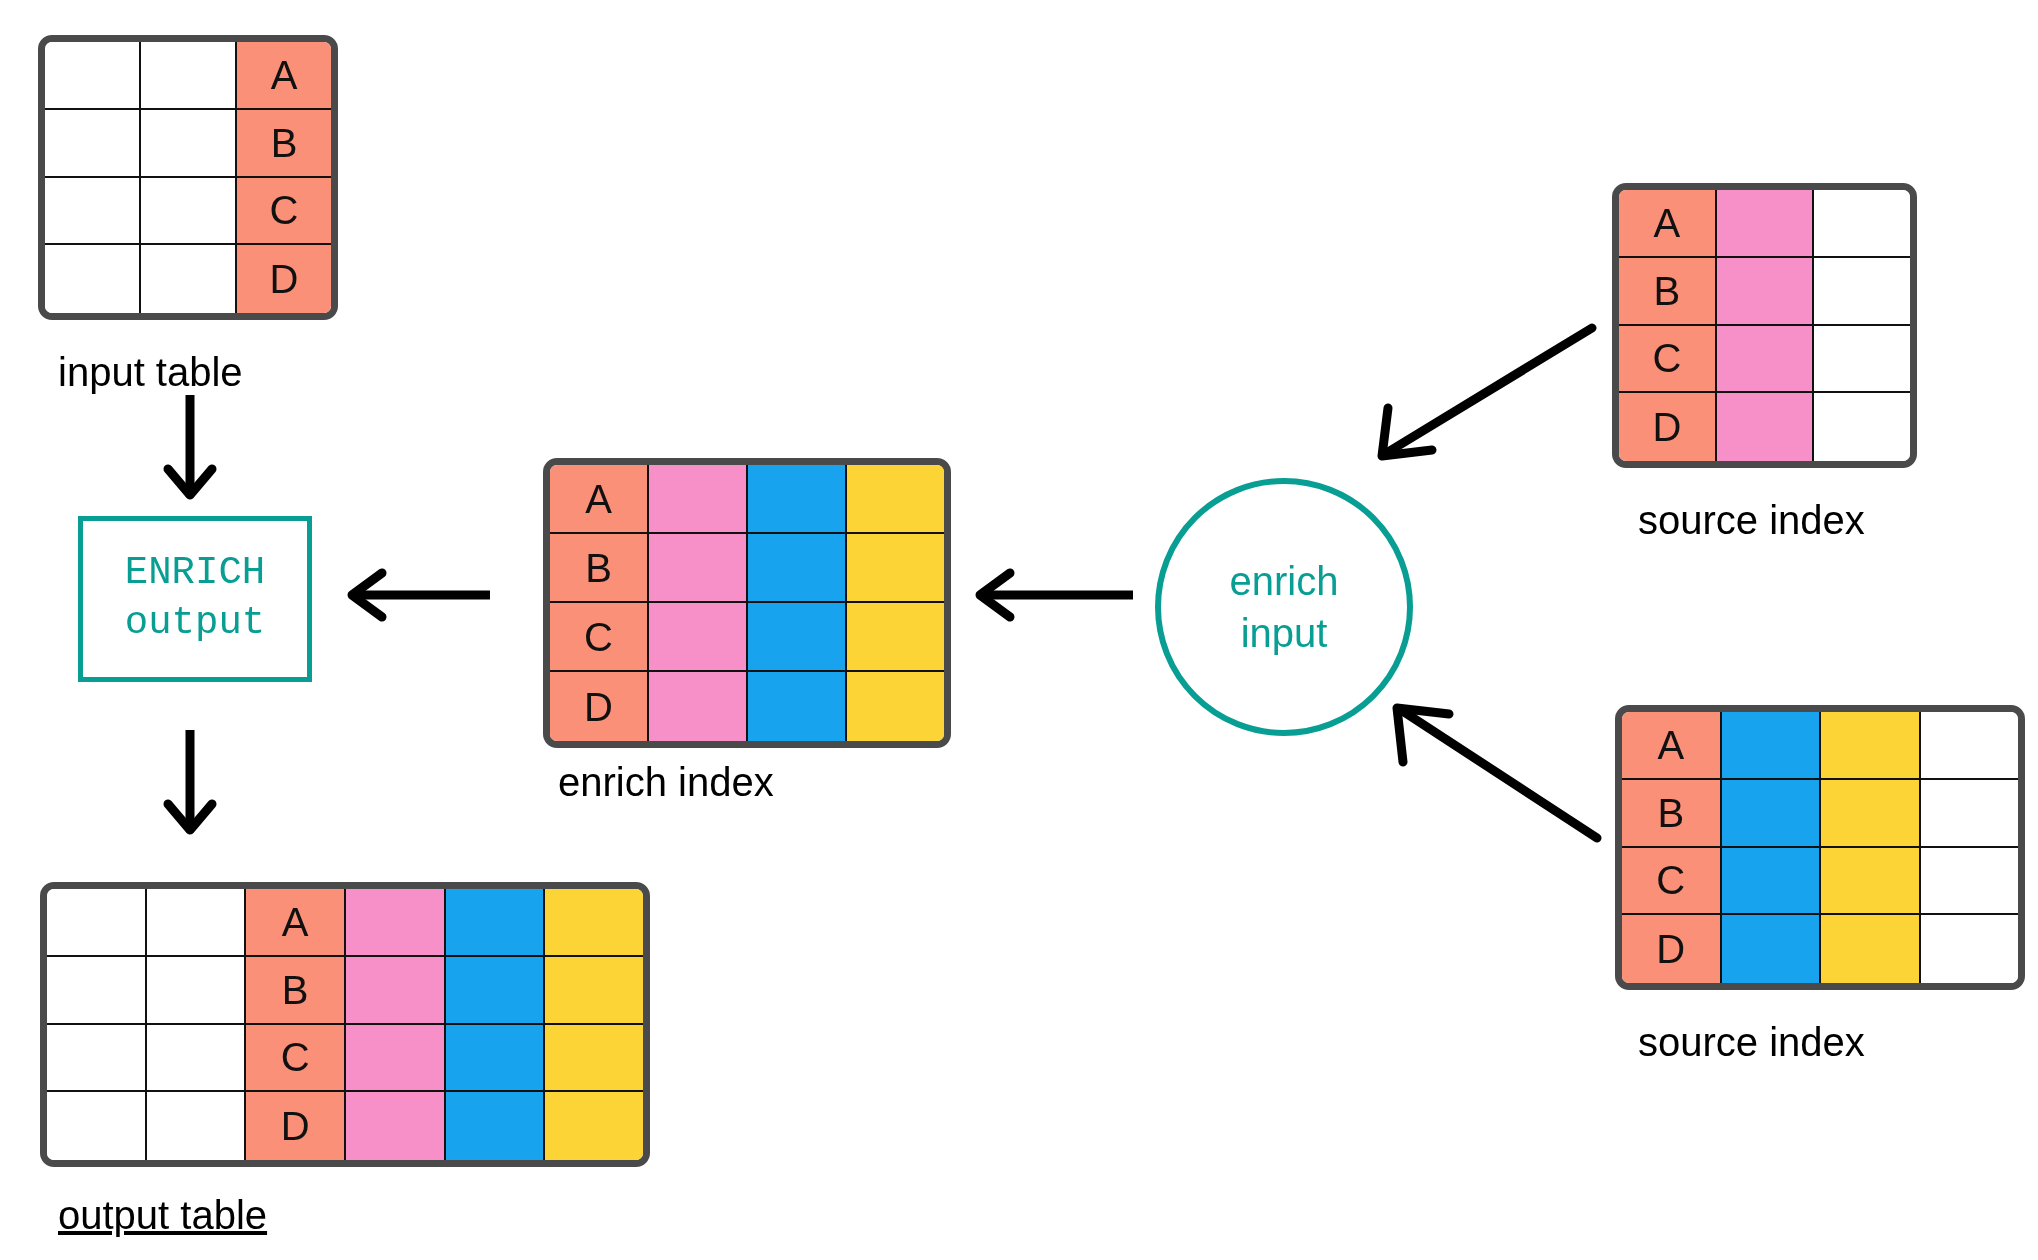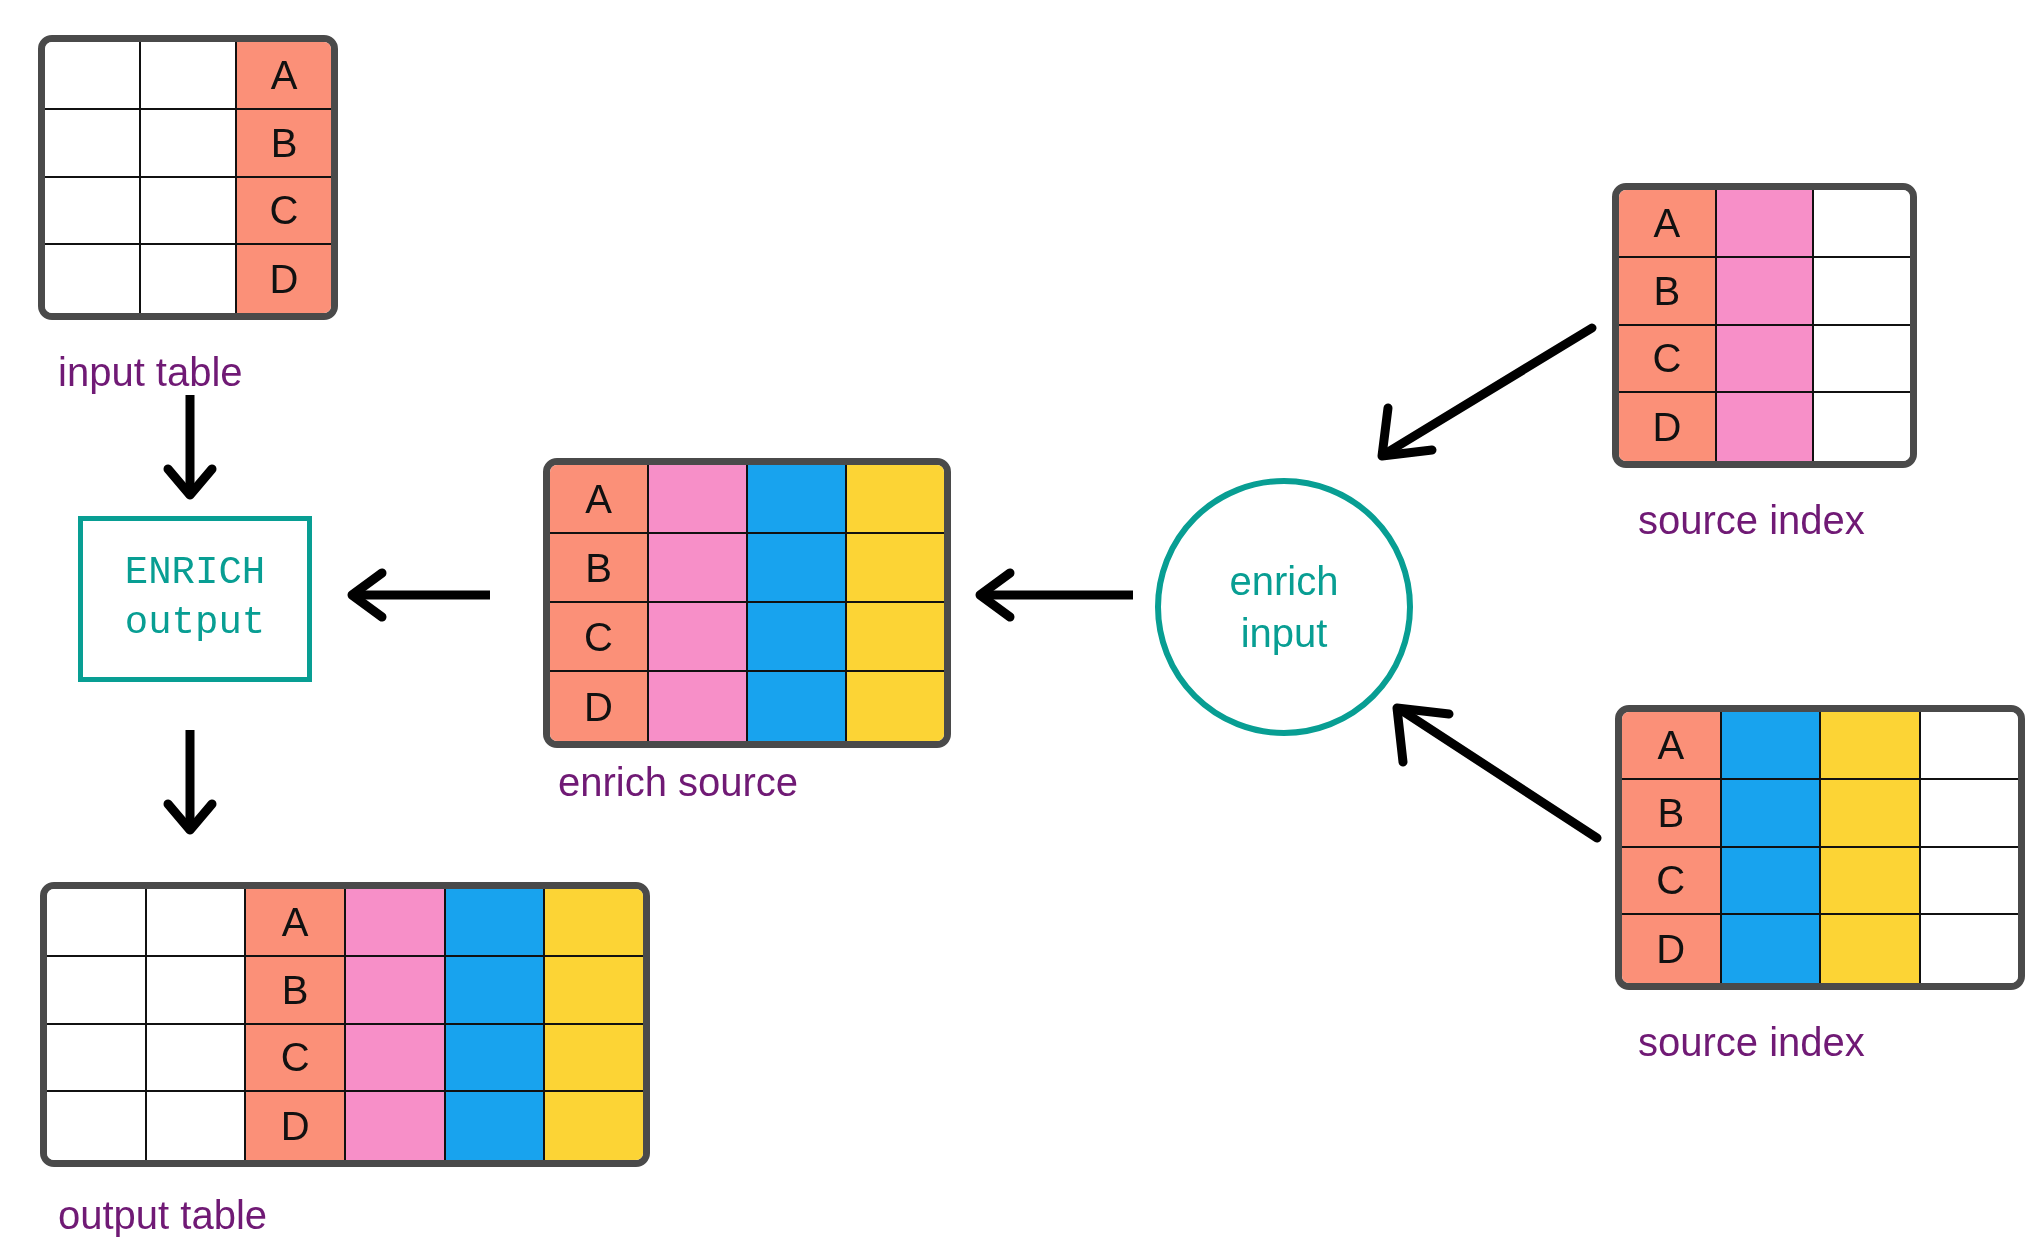--- a/index.html
+++ b/index.html
@@ -50,21 +50,21 @@
   .c-white  { background: #ffffff; }
   .c-salmon { background: #FB9078; }
   .c-pink   { background: #F78FC8; }
   .c-blue   { background: #18A3EE; }
   .c-yellow { background: #FCD435; }
 
   
   .caption {
     position: absolute;
     font-size: 40px;
-    color: #701a75;
+    color: #000000;
     white-space: nowrap;
     line-height: 1;
   }
 
   
   .cmdbox {
     position: absolute;
     box-sizing: border-box;
     border: 5px solid #089E93;
     background: #ffffff;
@@ -169,21 +169,21 @@
     </div>
     <div class="trow">
       <div class="tcell c-white"></div>
       <div class="tcell c-white"></div>
       <div class="tcell c-salmon">D</div>
       <div class="tcell c-pink"></div>
       <div class="tcell c-blue"></div>
       <div class="tcell c-yellow"></div>
     </div>
   </div>
-<div class="caption" style="left:58px; top:1195px;">output table</div>
+<div class="caption" style="left:58px; top:1195px;text-decoration:underline;">output table</div>
 
 <svg class="arrow" style="left:340px; top:565px;" width="150" height="60" viewBox="0 0 150 60">
   <line x1="150" y1="30" x2="16" y2="30" stroke="#000" stroke-width="9"></line>
   <polyline points="42,8 12,30 42,52" fill="none" stroke="#000" stroke-width="9" stroke-linecap="round" stroke-linejoin="round"></polyline>
 </svg>
 
 <div class="tbl" id="enrich-index-table" style="left:543px; top:458px; width:408px; height:290px;">
     <div class="trow">
       <div class="tcell c-salmon">A</div>
       <div class="tcell c-pink"></div>
@@ -202,21 +202,21 @@
       <div class="tcell c-blue"></div>
       <div class="tcell c-yellow"></div>
     </div>
     <div class="trow">
       <div class="tcell c-salmon">D</div>
       <div class="tcell c-pink"></div>
       <div class="tcell c-blue"></div>
       <div class="tcell c-yellow"></div>
     </div>
   </div>
-<div class="caption" style="left:558px; top:762px;">enrich source</div>
+<div class="caption" style="left:558px; top:762px;">enrich index</div>
 
 <svg class="arrow" style="left:968px; top:565px;" width="165" height="60" viewBox="0 0 165 60">
   <line x1="165" y1="30" x2="16" y2="30" stroke="#000" stroke-width="9"></line>
   <polyline points="42,8 12,30 42,52" fill="none" stroke="#000" stroke-width="9" stroke-linecap="round" stroke-linejoin="round"></polyline>
 </svg>
 
 <div class="circle" style="left:1155px; top:478px; width:258px; height:258px;">
   <div>enrich</div>
   <div>input</div>
 </div>

